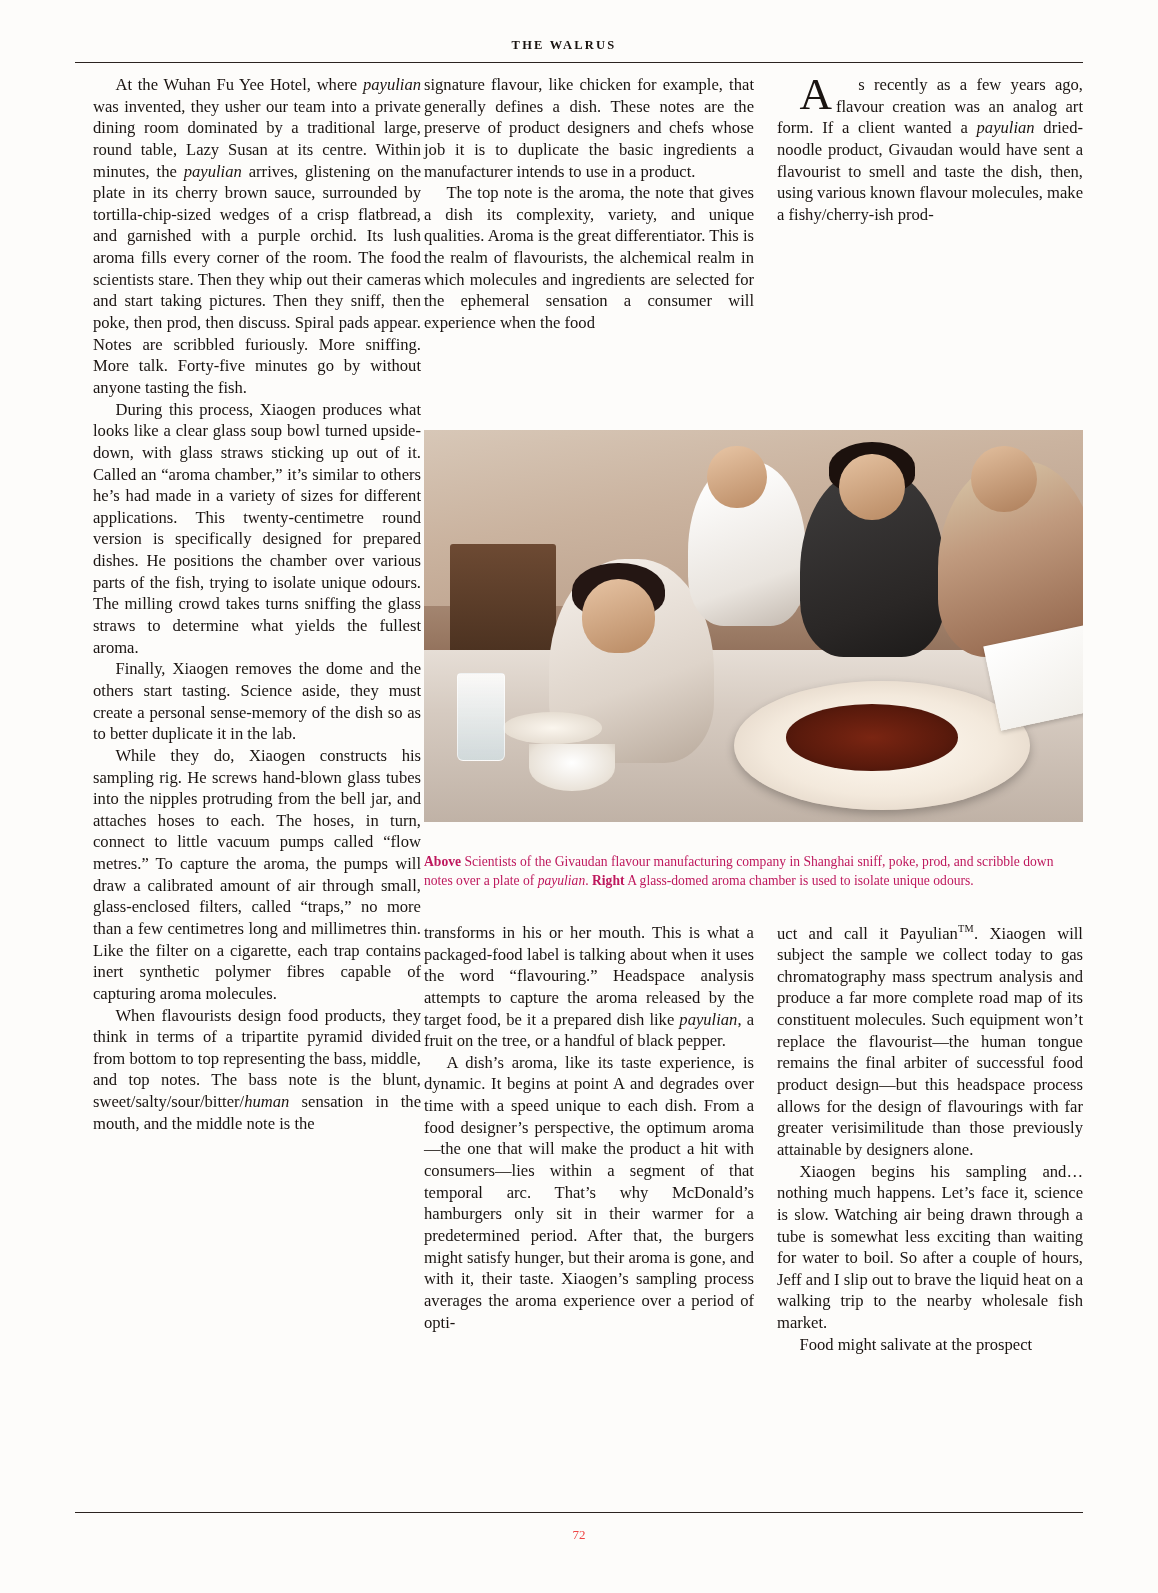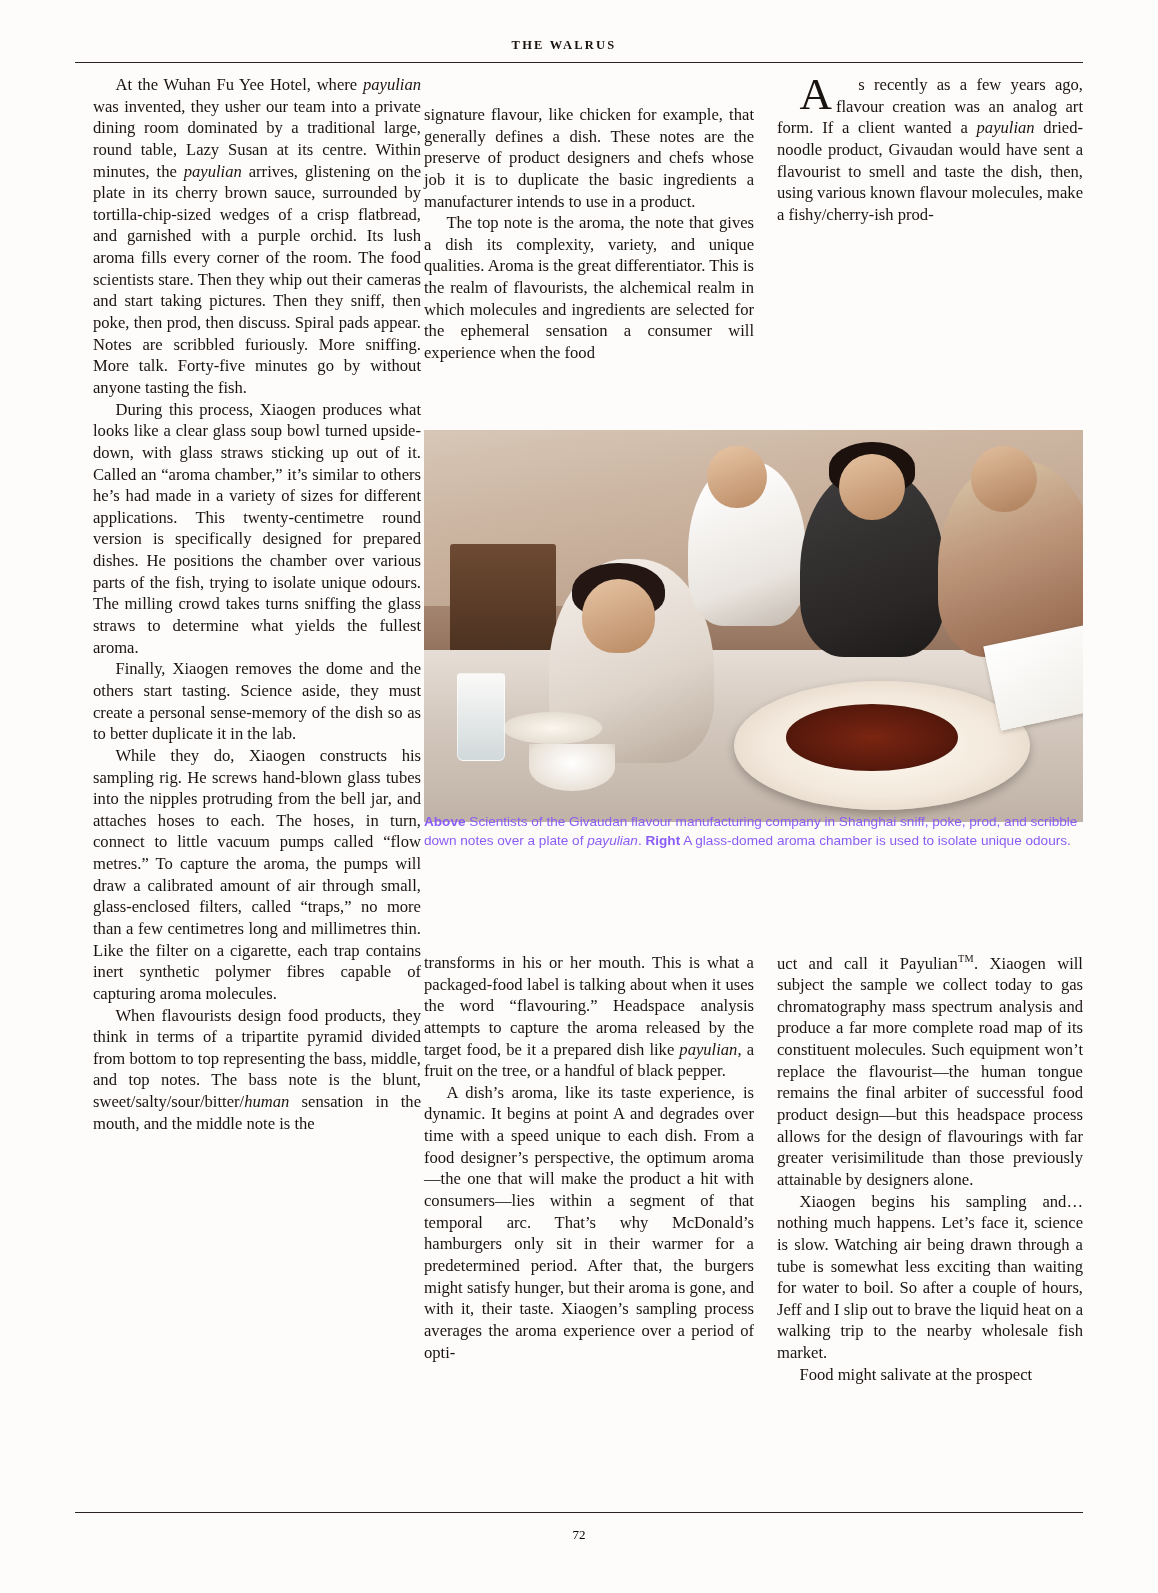--- a/index.html
+++ b/index.html
@@ -52,21 +52,21 @@
     background: #2b2320;
   }
   .folio {
     position: absolute;
     left: 75px;
     top: 1527px;
     width: 1008px;
     text-align: center;
     font-size: 13px;
     font-family: "Liberation Serif", serif;
-    color: #000000;
+    color: #ef4444;
   }
 
   
   .col {
     position: absolute;
     font-size: 16.6px;
     line-height: 1.305;
     text-align: justify;
     text-justify: inter-word;
     hyphens: manual;
@@ -74,21 +74,20 @@
   }
   .col p {
     margin: 0;
     text-indent: 1.35em;
   }
   .col p.first {
     text-indent: 1.35em;
   }
   .col p.noindent {
     text-indent: 0;
-    margin-top: 30px;
   }
 
   
   #col-left-top   { left: 93px;  top: 74px;  width: 328px; height: 1420px; }
   #col-mid-top    { left: 424px; top: 74px;  width: 330px; height: 340px; }
   #col-right-top  { left: 777px; top: 74px;  width: 306px; height: 340px; }
   #col-mid-bottom { left: 424px; top: 922px; width: 330px; height: 570px; }
   #col-right-bot  { left: 777px; top: 922px; width: 306px; height: 570px; }
 
   .dropcap-para {
@@ -196,26 +195,26 @@
     position: absolute; left: 86%; top: 52%; width: 17%; height: 22%;
     background: linear-gradient(160deg,#ffffff,#efece6);
     transform: rotate(-12deg);
     box-shadow: 0 2px 4px rgba(0,0,0,0.2);
   }
 
   
   .caption {
     position: absolute;
     left: 424px;
-    top: 812px;
+    top: 852px;
     width: 659px;
-    font-family: Liberation Sans, sans-serif;
+    font-family: Liberation Serif, serif;
     font-size: 13.6px;
     line-height: 1.42;
-    color: #8b5cf6;
+    color: #be185d;
   }
   .caption b { font-weight: bold; }
   .caption em { font-style: italic; }
 </style>
 </head>
 <body>
 
 <div class="page">
 
   <div class="running-head">THE WALRUS</div>

